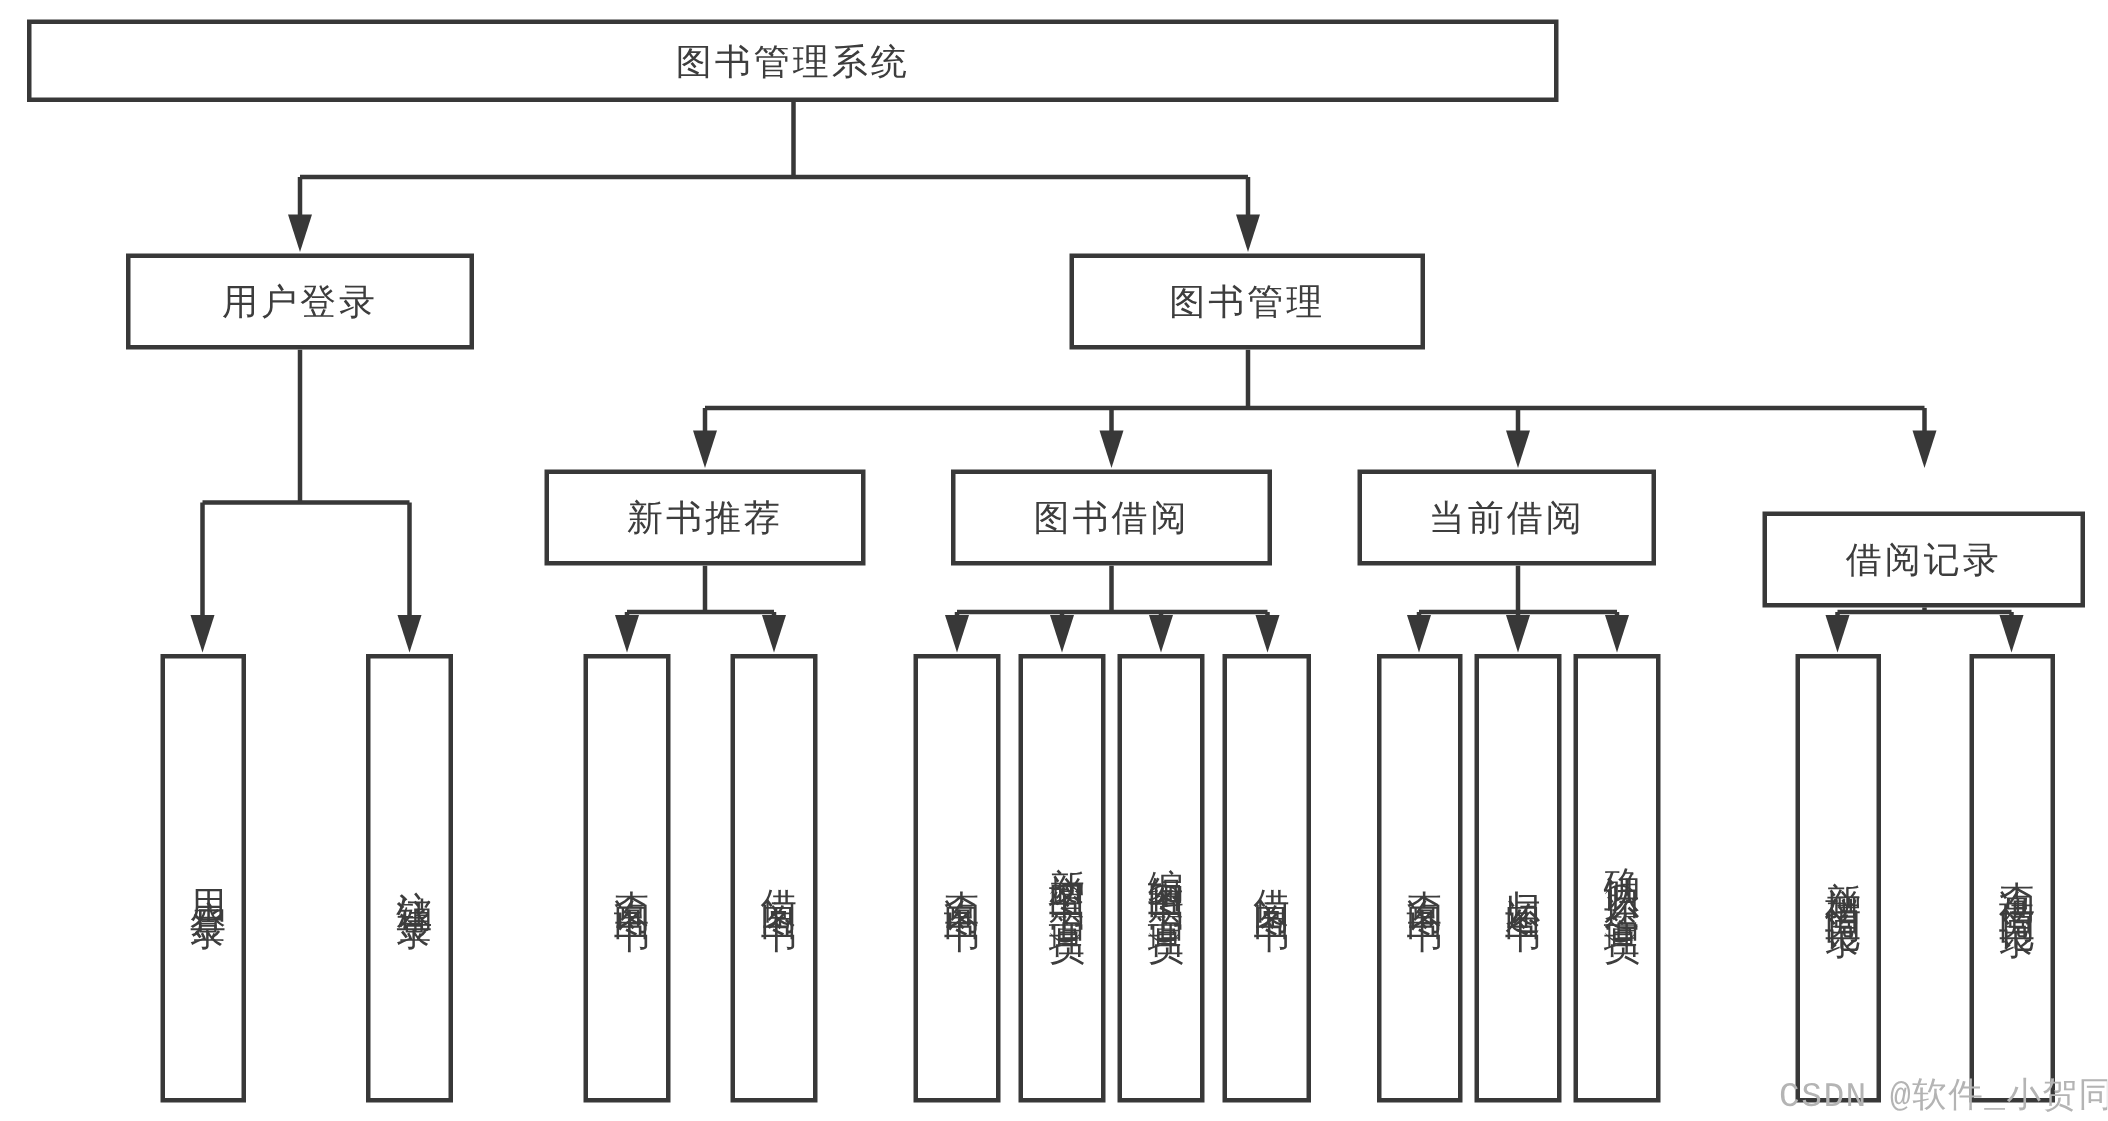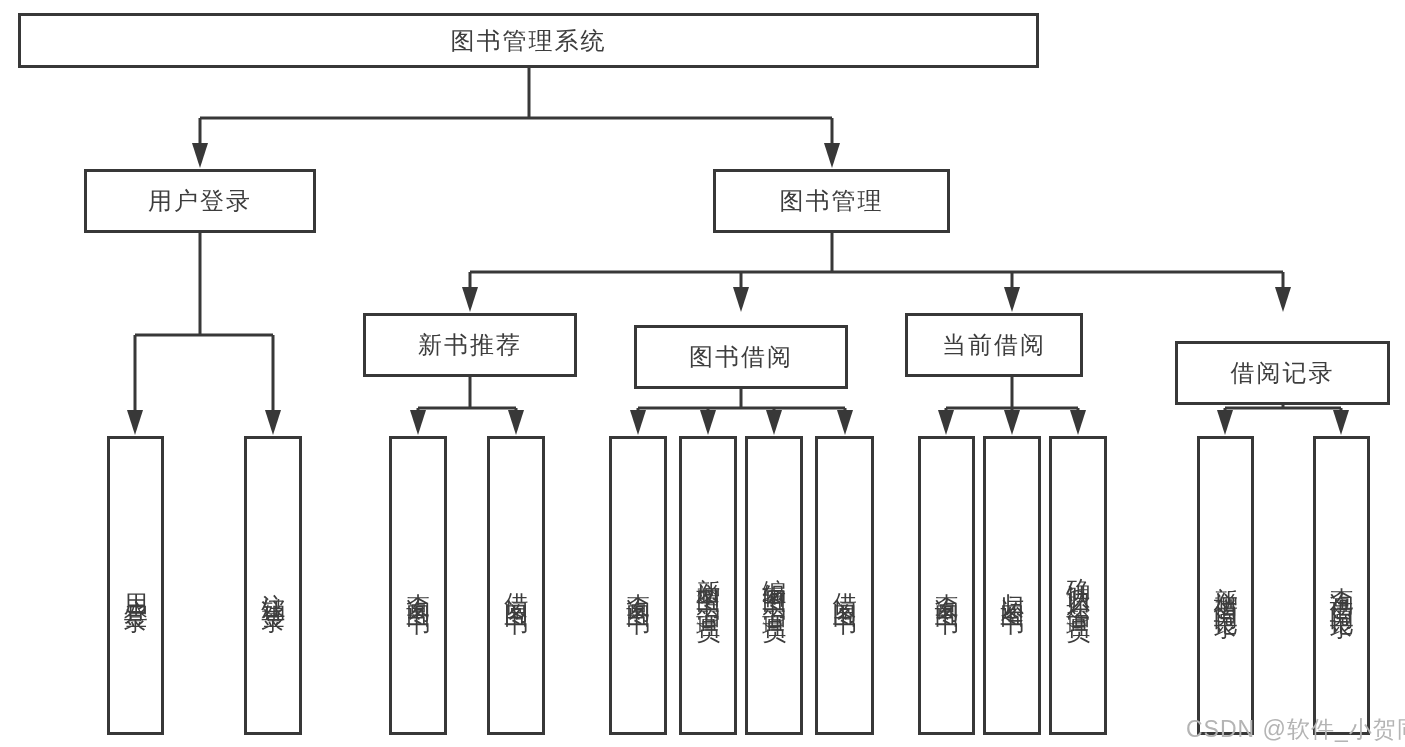--- a/index.html
+++ b/index.html
@@ -6,21 +6,21 @@
     --line:#383838;
     --text:#3d3d3d;
     --watermark:#b4b4b4;
     --bg:#ffffff;
   }
   html,body{margin:0;padding:0;background:var(--bg);}
   .canvas{
     position:relative;
     width:1405px;height:747px;
     background:var(--bg);
-    font-family:Liberation Sans, sans-serif;
+    font-family:Liberation Mono, monospace;
     overflow:hidden;
   }
   .connectors{position:absolute;left:0;top:0;}
   .node{
     position:absolute;
     box-sizing:border-box;
     border:3px solid var(--line);
     background:var(--bg);
     display:flex;align-items:center;justify-content:center;
     font-size:24px;color:var(--text);
@@ -97,24 +97,24 @@
   <div class="node" style="left:84px;top:169px;width:232px;height:64px;">
     <span>用户登录</span>
   </div>
   <div class="node" style="left:363px;top:313px;width:214px;height:64px;">
     <span>新书推荐</span>
   </div>
 
   <div class="node" style="left:713px;top:169px;width:237px;height:64px;">
     <span>图书管理</span>
   </div>
-  <div class="node" style="left:634px;top:313px;width:214px;height:64px;margin-top:12px;">
+  <div class="node" style="left:634px;top:313px;width:214px;height:64px;">
     <span>图书借阅</span>
   </div>
-  <div class="node" style="left:905px;top:313px;width:178px;height:64px;">
+  <div class="node" style="left:905px;top:313px;width:199px;height:64px;">
     <span>当前借阅</span>
   </div>
   <div class="node" style="left:1175px;top:313px;width:215px;height:64px;margin-top:28px;">
     <span>借阅记录</span>
   </div>
 
   <div class="leaf" style="left:107px;width:57px;">
     <span class="vtext">用户登录</span>
   </div>
   <div class="leaf" style="left:244px;width:58px;">

